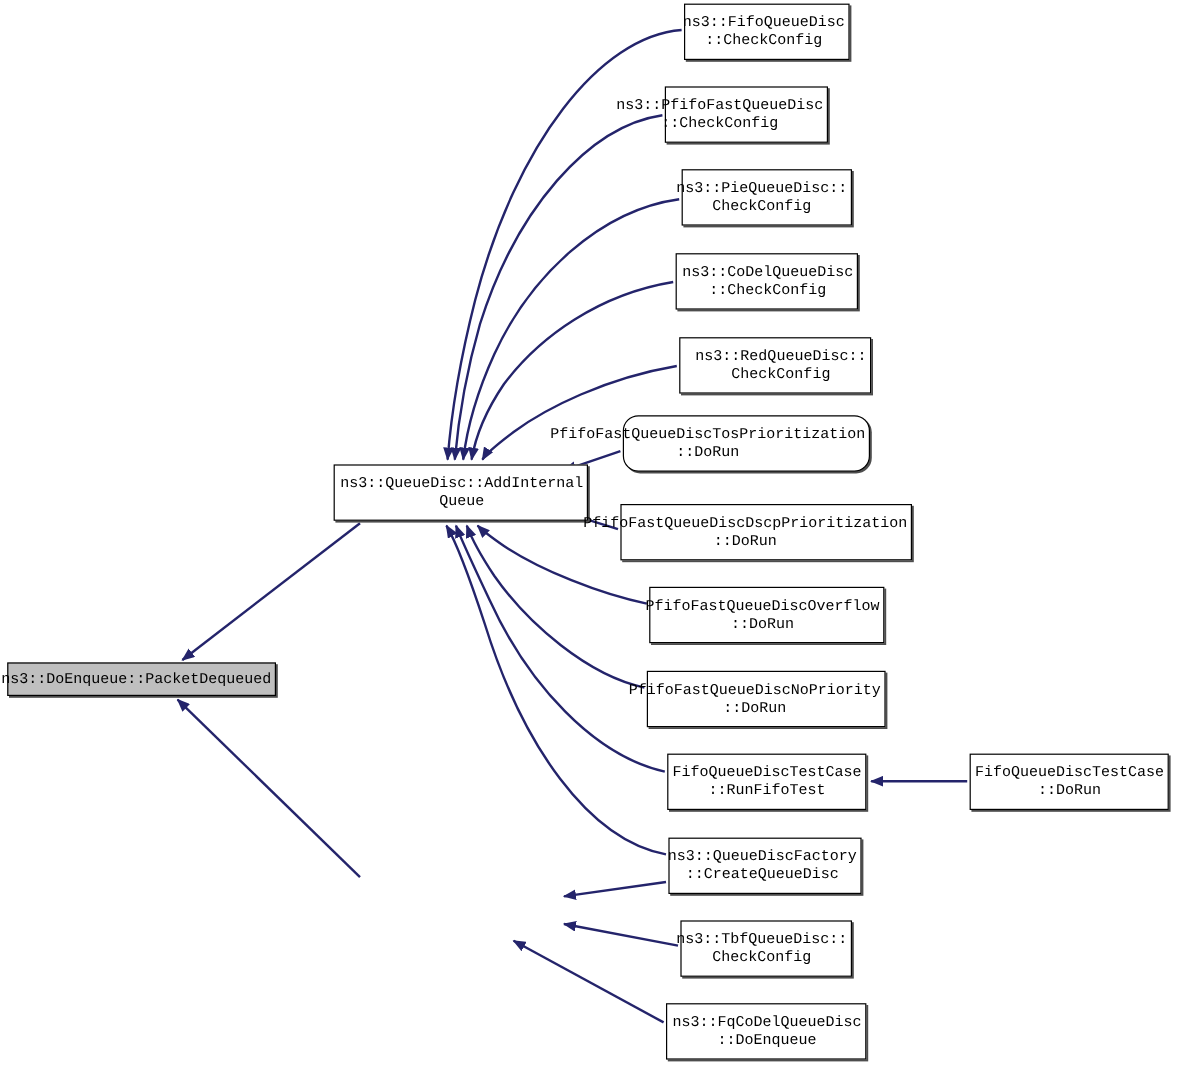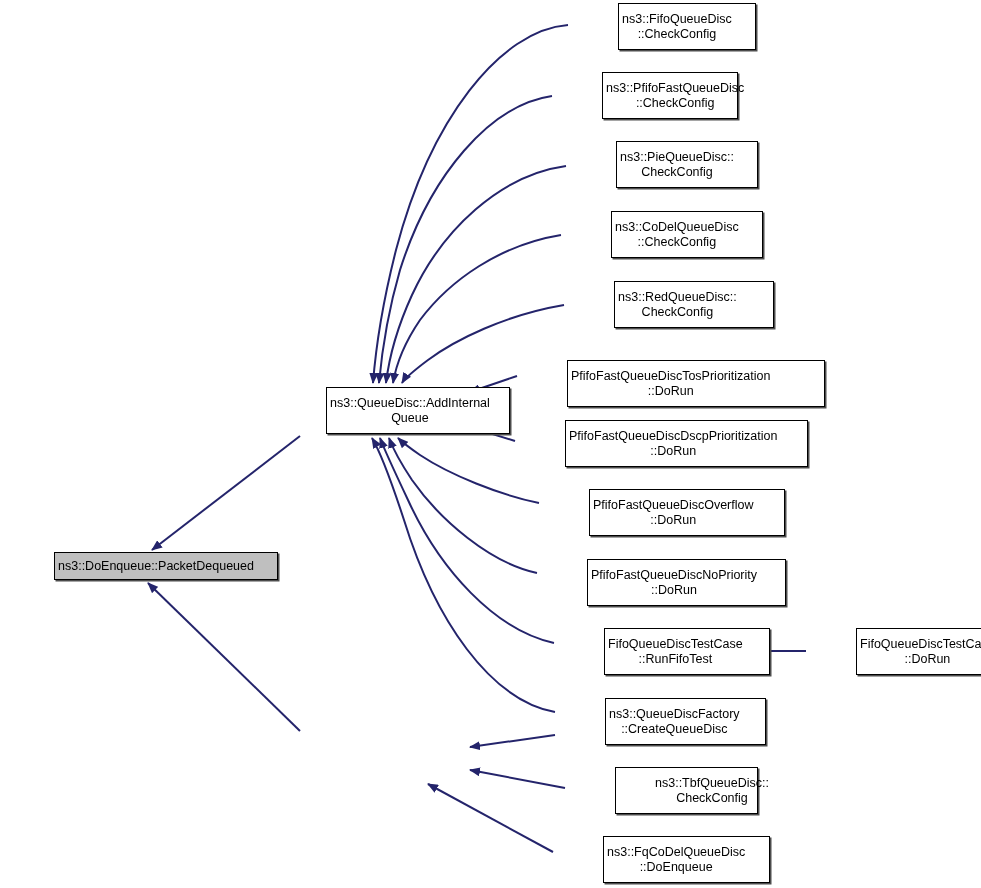--- a/index.html
+++ b/index.html
@@ -1,23 +1,23 @@
 <!DOCTYPE html>
 <html><head>
 <meta charset="utf-8">
 <style>
   html,body{margin:0;padding:0;background:#ffffff;}
   body{font-family:"Liberation Sans",sans-serif;}
   #canvas{position:relative;width:981px;height:888px;background:#ffffff;overflow:hidden;}
   #edges{position:absolute;left:0;top:0;width:981px;height:888px;}
   .node{position:absolute;box-sizing:border-box;border:1px solid #000000;
-        background:#ffffff;display:flex;align-items:center;justify-content:flex-start;
+        background:#ffffff;display:flex;align-items:center;justify-content:flex-end;
         text-align:center;color:#000000;font-size:12.5px;line-height:15px;
-        font-family:Liberation Sans, sans-serif;
-        box-shadow:1.5px 1.5px 0 0 #4d4d4d;margin-left:48px;}
+        font-family:Liberation Mono, monospace;
+        box-shadow:1.5px 1.5px 0 0 #4d4d4d;}
   .node.current{background:#bfbfbf;}
   .node span{display:block;padding:0 3px;}
 </style>
 </head>
 <body>
 
 <div id="canvas">
   <svg id="edges" viewBox="0 0 981 888" xmlns="http://www.w3.org/2000/svg">
     <defs>
       <marker id="ah" markerWidth="11" markerHeight="9" refX="10" refY="4.5" orient="auto" markerUnits="userSpaceOnUse">
@@ -45,39 +45,39 @@
       <path d="M 806,651 L 726,651"></path>
 
       <path d="M 555,735 L 470,747"></path>
       <path d="M 565,788 L 470,770"></path>
       <path d="M 553,852 L 428,784"></path>
     </g>
   </svg>
 <div class="node current" title="ns3::QueueDisc::PacketDequeued" style="left: 6px; top: 552px; width: 224px; height: 28px;">
       <span>ns3::DoEnqueue::PacketDequeued</span>
     </div>
-    <div class="node" title="ns3::QueueDisc::AddInternalQueue" style="left: 278px; top: 387px; width: 184px; height: 47px;">
+    <div class="node" title="ns3::QueueDisc::AddInternalQueue" style="left: 278px; top: 387px; width: 212px; height: 47px;">
       <span>ns3::QueueDisc::AddInternal<br>Queue</span>
     </div>
     <div class="node" title="ns3::FifoQueueDisc::CheckConfig" style="left: 570px; top: 3px; width: 138px; height: 47px;">
       <span>ns3::FifoQueueDisc<br>::CheckConfig</span>
     </div>
     <div class="node" title="ns3::PfifoFastQueueDisc::CheckConfig" style="left: 554px; top: 72px; width: 136px; height: 47px;">
       <span>ns3::PfifoFastQueueDisc<br>::CheckConfig</span>
     </div>
     <div class="node" title="ns3::PieQueueDisc::CheckConfig" style="left: 568px; top: 141px; width: 142px; height: 47px;">
       <span>ns3::PieQueueDisc::<br>CheckConfig</span>
     </div>
     <div class="node" title="ns3::CoDelQueueDisc::CheckConfig" style="left: 563px; top: 211px; width: 152px; height: 47px;">
       <span>ns3::CoDelQueueDisc<br>::CheckConfig</span>
     </div>
     <div class="node" title="ns3::RedQueueDisc::CheckConfig" style="left: 566px; top: 281px; width: 160px; height: 47px;">
       <span>ns3::RedQueueDisc::<br>CheckConfig</span>
     </div>
-    <div class="node" title="PfifoFastQueueDiscTosPrioritization::DoRun" style="left: 519px; top: 360px; width: 258px; height: 47px;">
+    <div class="node" title="PfifoFastQueueDiscTosPrioritization::DoRun" style="left: 519px; top: 346px; width: 206px; height: 47px; border-radius: 13px;">
       <span>PfifoFastQueueDiscTosPrioritization<br>::DoRun</span>
     </div>
     <div class="node" title="PfifoFastQueueDiscDscpPrioritization::DoRun" style="left: 517px; top: 420px; width: 243px; height: 47px;">
       <span>PfifoFastQueueDiscDscpPrioritization<br>::DoRun</span>
     </div>
     <div class="node" title="PfifoFastQueueDiscOverflow::DoRun" style="left: 541px; top: 489px; width: 196px; height: 47px;">
       <span>PfifoFastQueueDiscOverflow<br>::DoRun</span>
     </div>
     <div class="node" title="PfifoFastQueueDiscNoPriority::DoRun" style="left: 539px; top: 559px; width: 199px; height: 47px;">
       <span>PfifoFastQueueDiscNoPriority<br>::DoRun</span>

